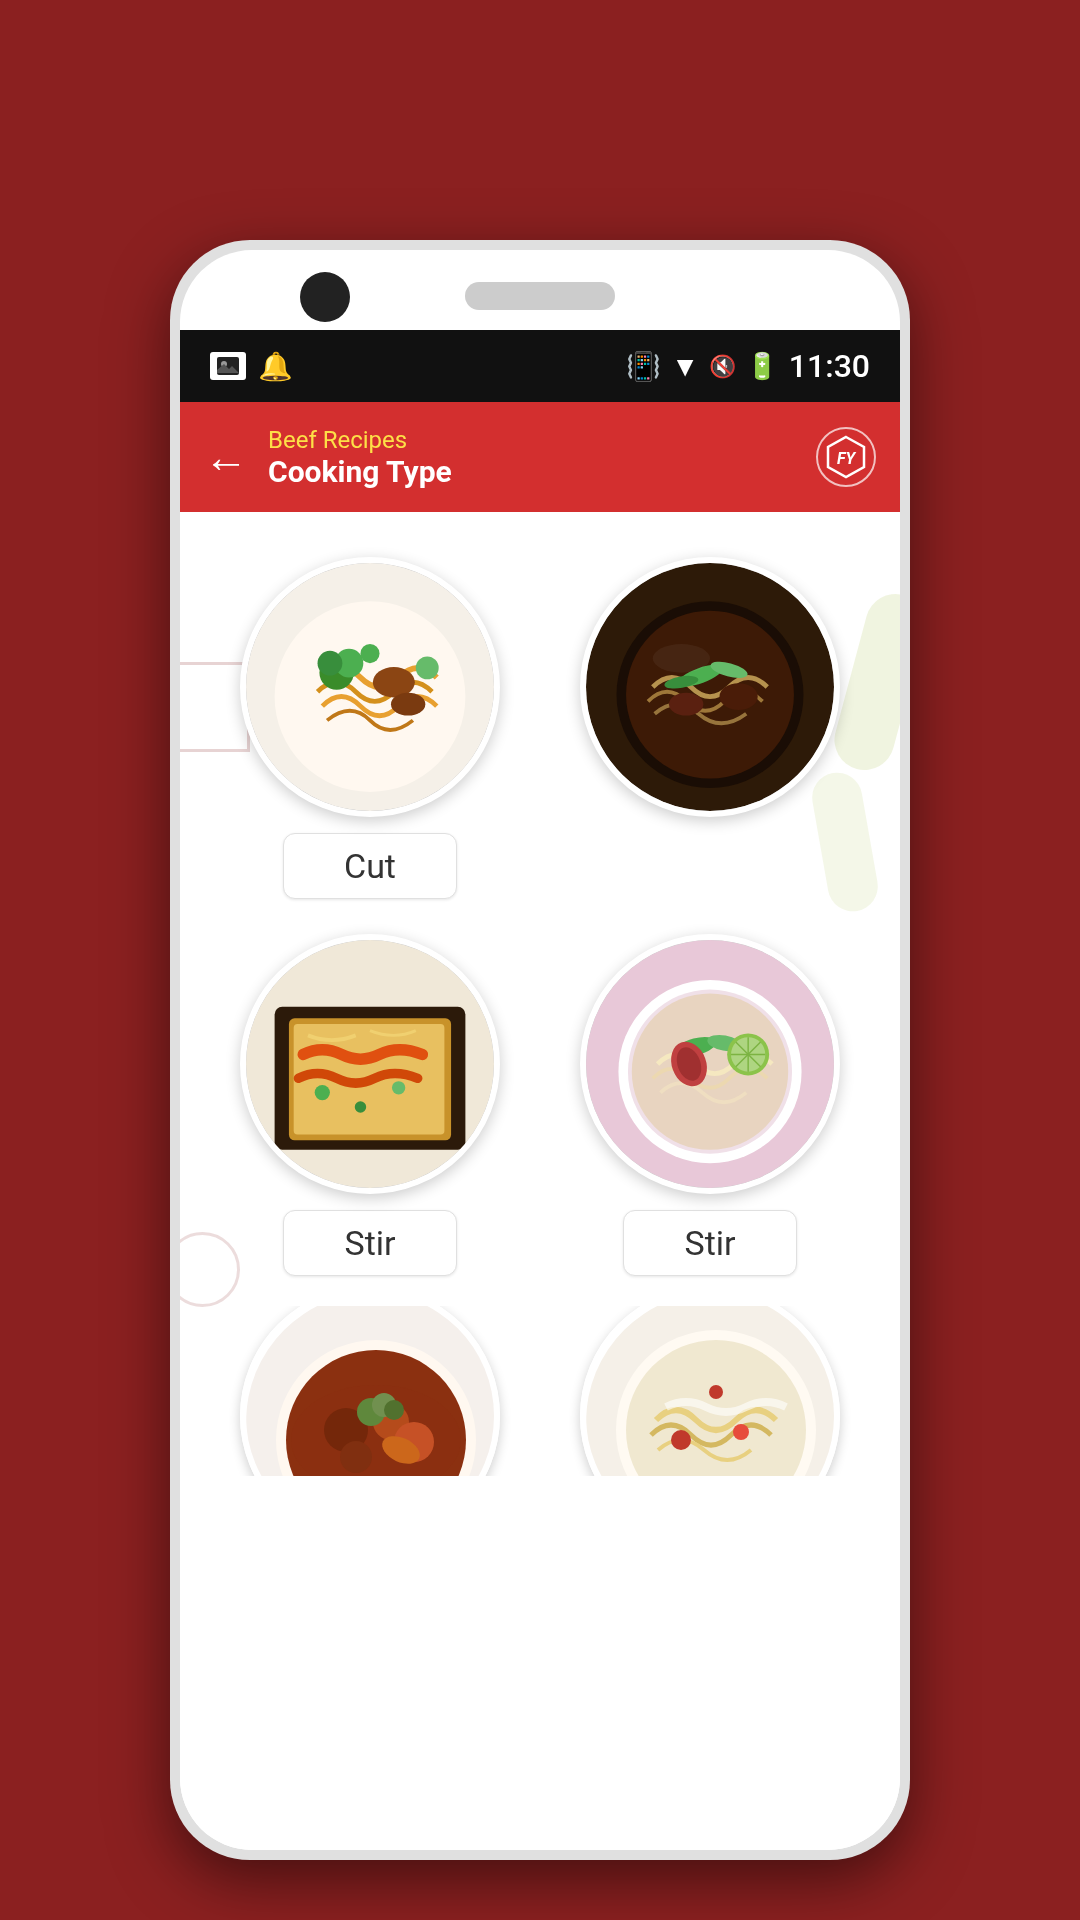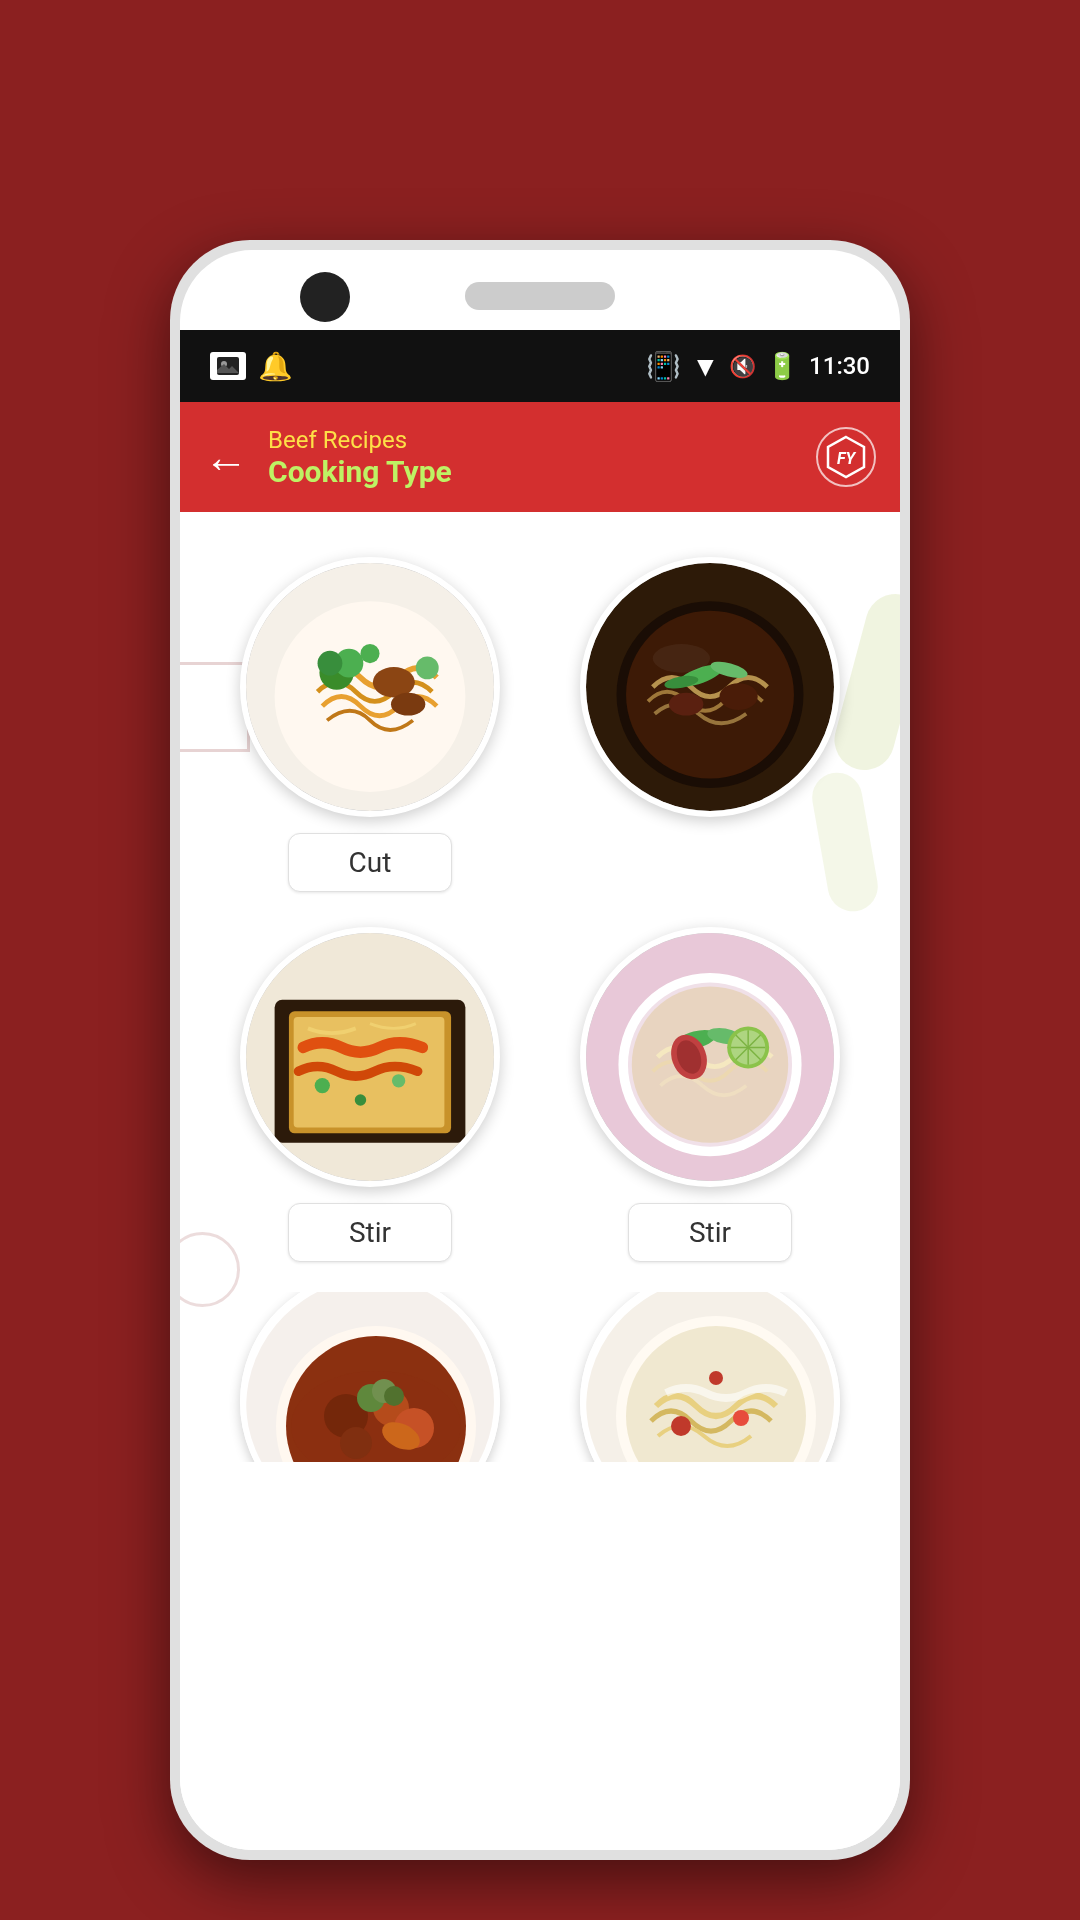--- a/index.html
+++ b/index.html
@@ -104,21 +104,21 @@
     .status-icons-right {
       display: flex;
       align-items: center;
       gap: 10px;
       color: white;
       font-size: 28px;
     }
 
     .status-time {
       color: white;
-      font-size: 24px;
+      font-size: 32px;
       font-weight: 500;
     }
 
     
     .app-bar {
       width: 100%;
       height: 110px;
       background: #D32F2F;
       display: flex;
       align-items: center;
@@ -138,21 +138,21 @@
       flex: 1;
     }
 
     .app-bar-main-title {
       color: #fde047;
       font-size: 24px;
       font-weight: 400;
     }
 
     .app-bar-subtitle {
-      color: #bef264;
+      color: #ffffff;
       font-size: 30px;
       font-weight: 700;
     }
 
     .app-bar-logo {
       width: 60px;
       height: 60px;
       border: 2px solid rgba(255,255,255,0.7);
       border-radius: 50%;
       display: flex;
@@ -202,21 +202,21 @@
       justify-content: center;
       position: relative;
     }
 
     .recipe-label {
       margin-top: 16px;
       background: white;
       border: 1px solid #e0e0e0;
       border-radius: 12px;
       padding: 12px 60px;
-      font-size: 28px;
+      font-size: 34px;
       color: #333;
       font-weight: 400;
       box-shadow: 0 1px 3px rgba(0,0,0,0.1);
     }
 
     
     .bottom-items {
       display: grid;
       grid-template-columns: 1fr 1fr;
       gap: 0;

